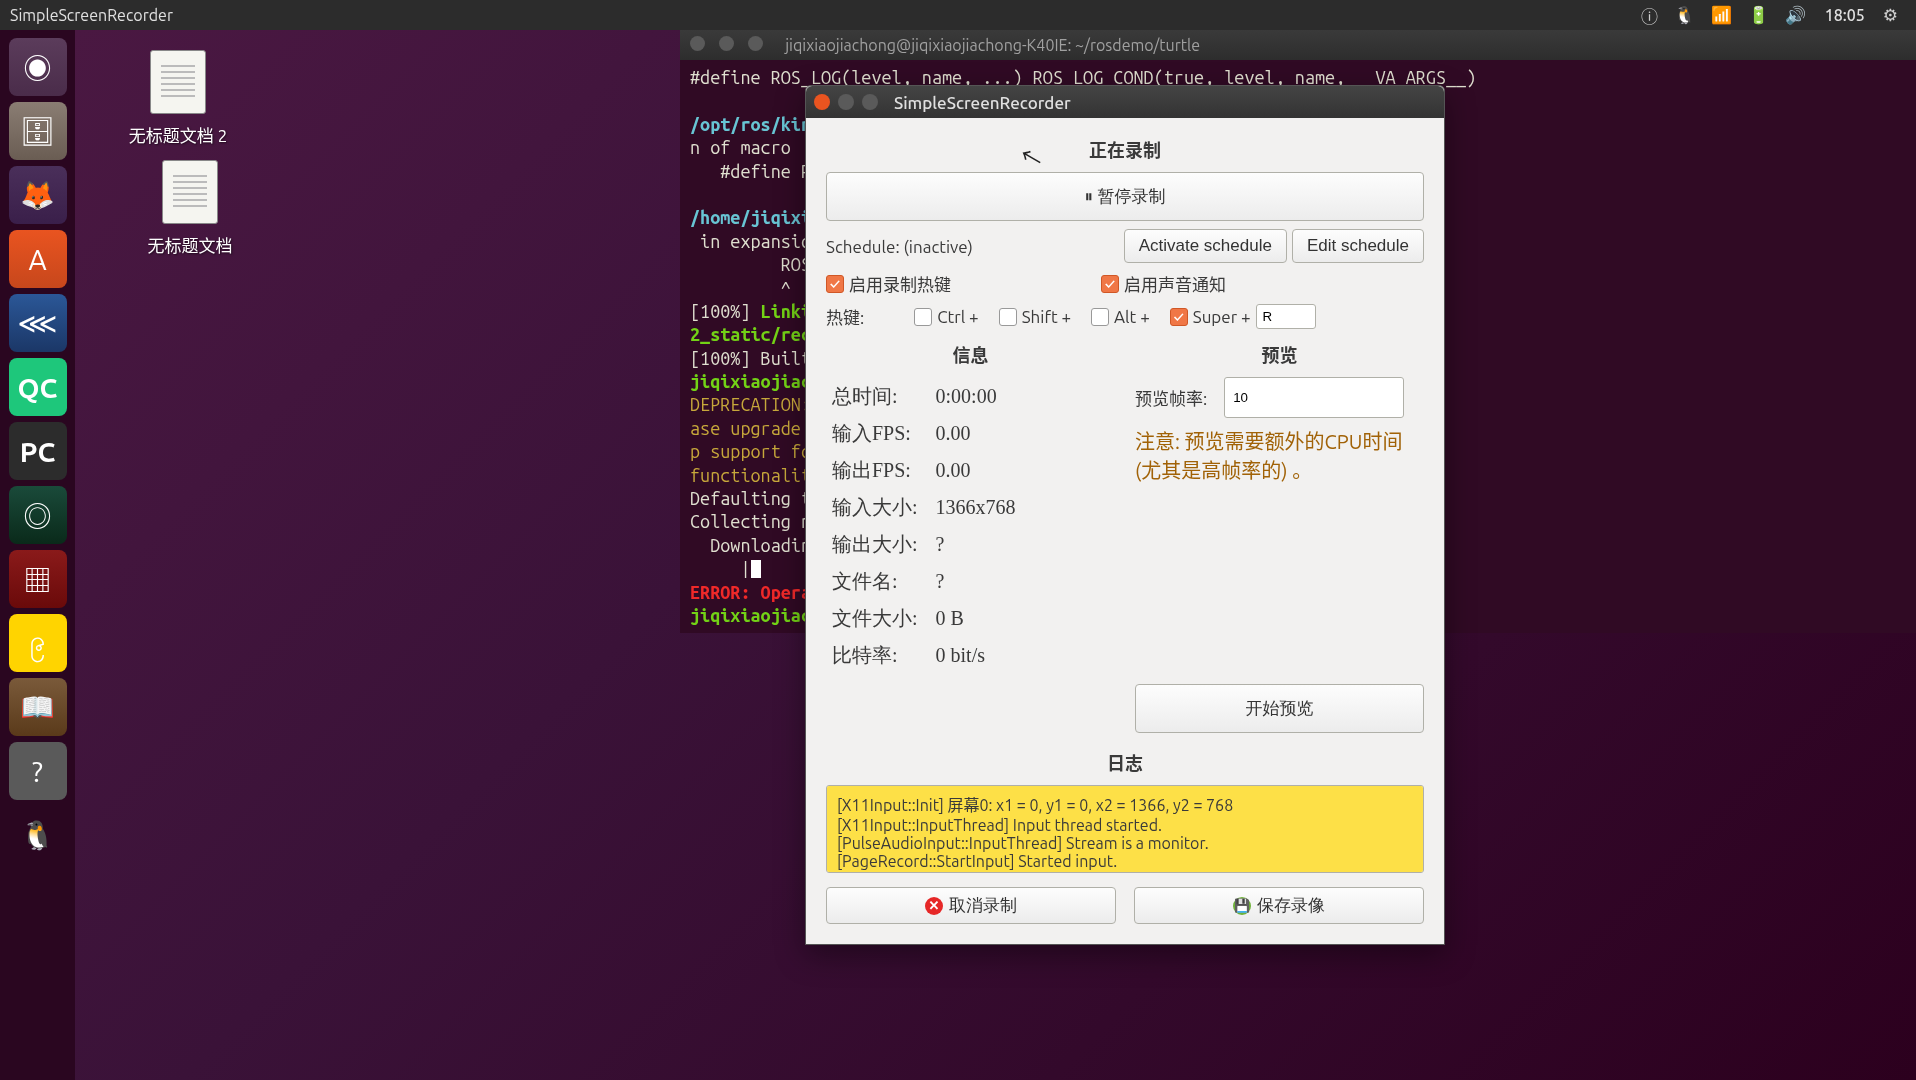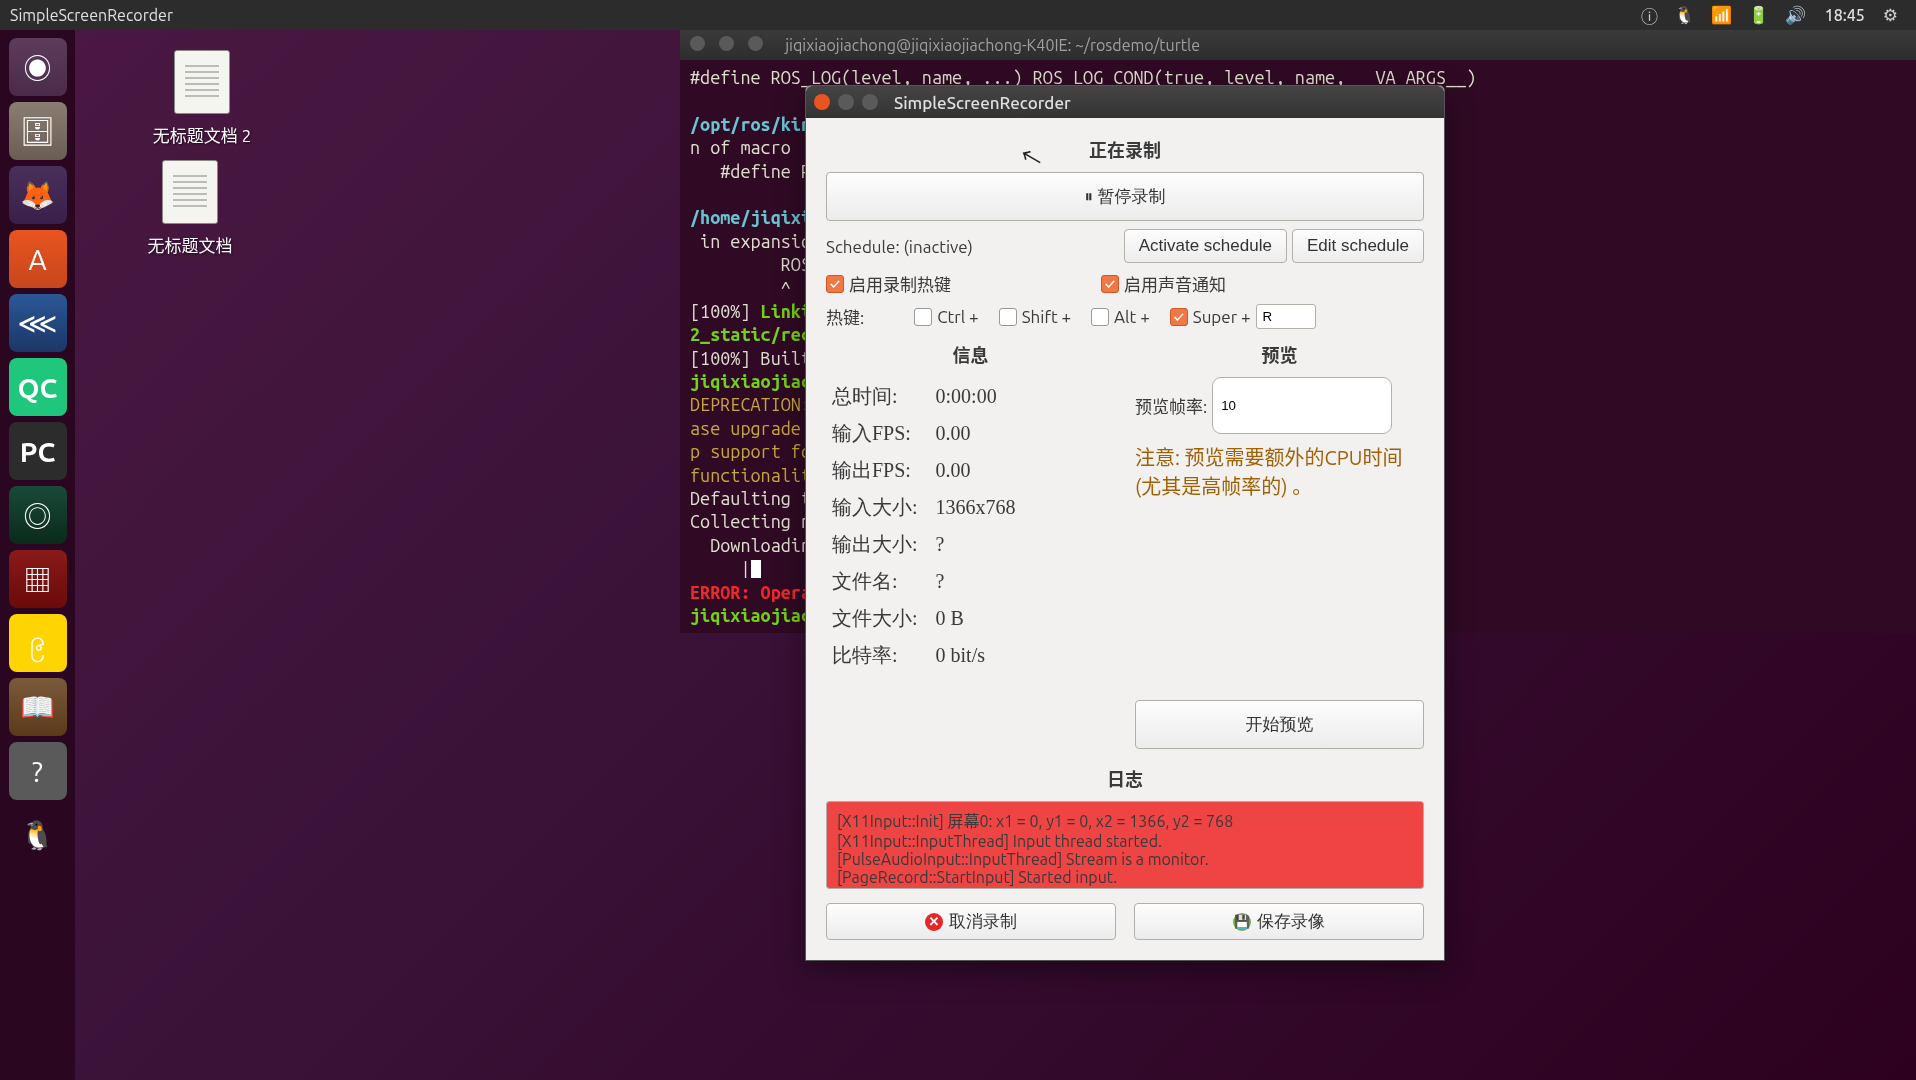--- a/index.html
+++ b/index.html
@@ -187,29 +187,30 @@
     }
     .cb.checked { background:#f07746; border-color:#d05726; }
     .cb.checked::after { content:"✓"; color:#fff; font-size:14px; font-weight:bold; line-height:1;}
     .info-cols { display:flex; gap:20px; margin-top:6px;}
     .info-col { flex:1; }
     .info-table td { padding: 4px 4px; font-size:20px;font-family:Liberation Serif, serif; }
     .info-table td:first-child { color:#3a3a3a; white-space:nowrap; padding-right:12px;}
     .num-input {
       border:1px solid #b0b0a8;
       background:#fff;
-      padding:20px 8px;
-      border-radius:9px;
+      padding:12px 8px;
+      border-radius:3px;
       width:180px;
+      margin-left:12px;
     }
     .mini-input{
       border:1px solid #b0b0a8;background:#fff;padding:4px 6px;border-radius:3px;width:60px;
     }
     .logbox{
-      border:1px solid #b0b0a8;background:#ef4444;border-radius:3px;
+      border:1px solid #b0b0a8;background:#fde047;border-radius:3px;
       padding:6px 10px; font-size:16px; height:88px;
       overflow:auto;
     }
     .logbox div{white-space:nowrap;}
     .foot{display:flex;gap:18px;margin-top:14px;}
     .foot .btn{flex:1;text-align:center;display:flex;align-items:center;justify-content:center;gap:6px;}
     .icon-circle{display:inline-block;width:18px;height:18px;border-radius:50%;text-align:center;line-height:18px;font-size:13px;font-weight:bold;}
     .icon-cancel{background:#e62727;color:#fff;}
     .icon-save{background:#6fb23a;color:#fff;}
     .note{font-size:20px;color:#a16207;}
@@ -224,42 +225,42 @@
 <body>
 
 <div class="top-bar">
   <span>SimpleScreenRecorder</span>
   <span class="spacer"></span>
   <span class="ind">ⓘ</span>
   <span class="ind">🐧</span>
   <span class="ind">📶</span>
   <span class="ind">🔋</span>
   <span class="ind">🔊</span>
-  <span class="time">18:45</span>
+  <span class="time">18:05</span>
   <span class="ind">⚙</span>
 </div>
 
 <div class="launcher">
   <div class="lbtn ubuntu">◉</div>
   <div class="lbtn files">🗄</div>
   <div class="lbtn firefox">🦊</div>
   <div class="lbtn software">A</div>
   <div class="lbtn vscode">⋘</div>
   <div class="lbtn qc">QC</div>
   <div class="lbtn pycharm">PC</div>
   <div class="lbtn lens">◎</div>
   <div class="lbtn ssr">▦</div>
   <div class="lbtn qq">၉</div>
   <div class="lbtn dict">📖</div>
   <div class="lbtn help">?</div>
   <div class="lbtn penguin">🐧</div>
 </div>
 
 <div class="desktop-area">
-  <div class="desktop-icon" style="top:20px;left:52px">
+  <div class="desktop-icon" style="top:20px;left:28px">
     <div class="file"></div>
     <span>无标题文档 2</span>
   </div>
   <div class="desktop-icon" style="top:130px;left:40px">
     <div class="file"></div>
     <span>无标题文档</span>
   </div>
 </div>
 
 <div class="terminal">

